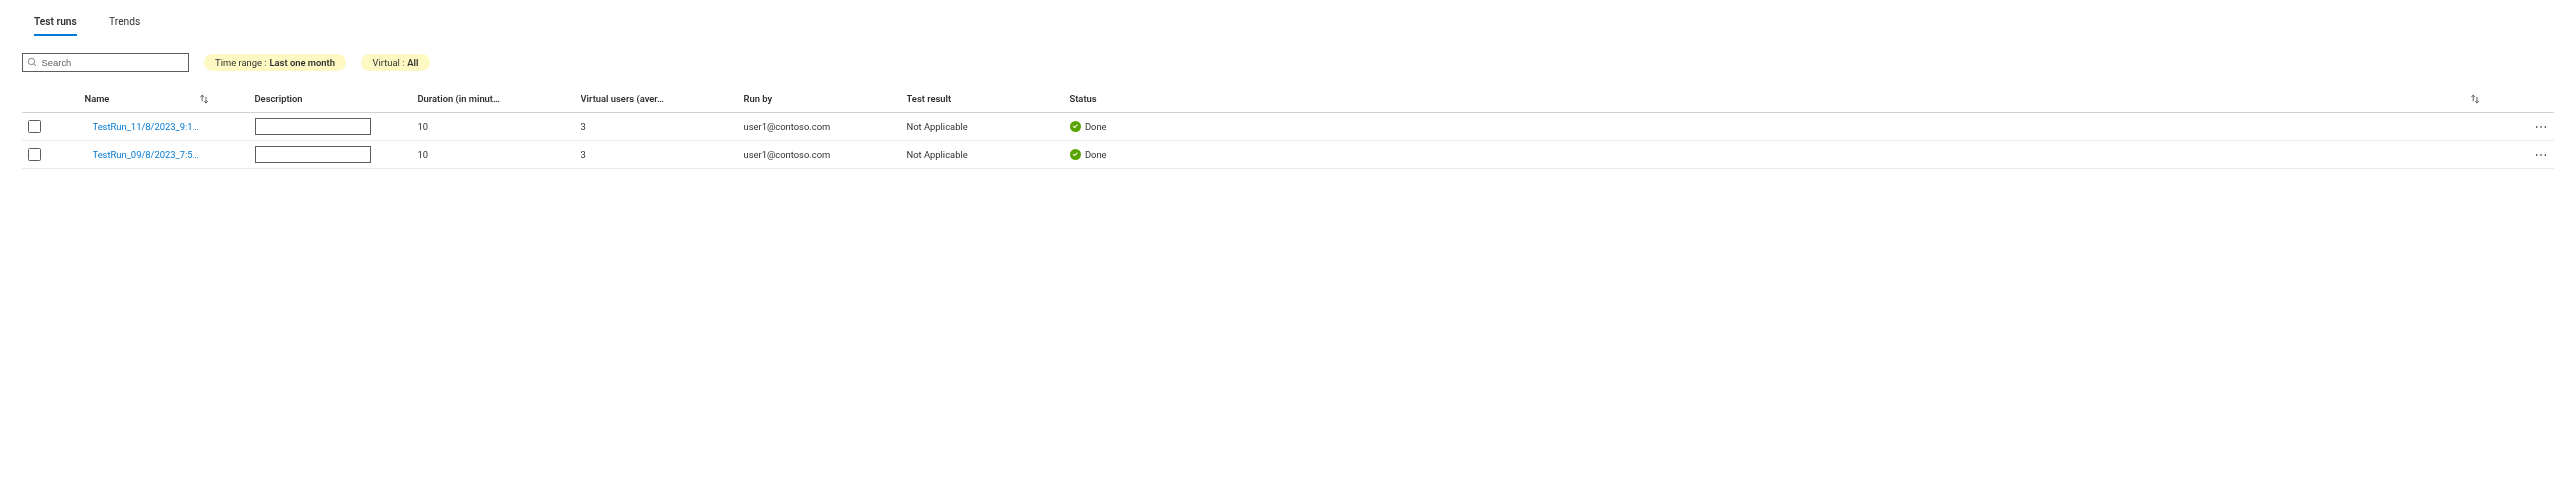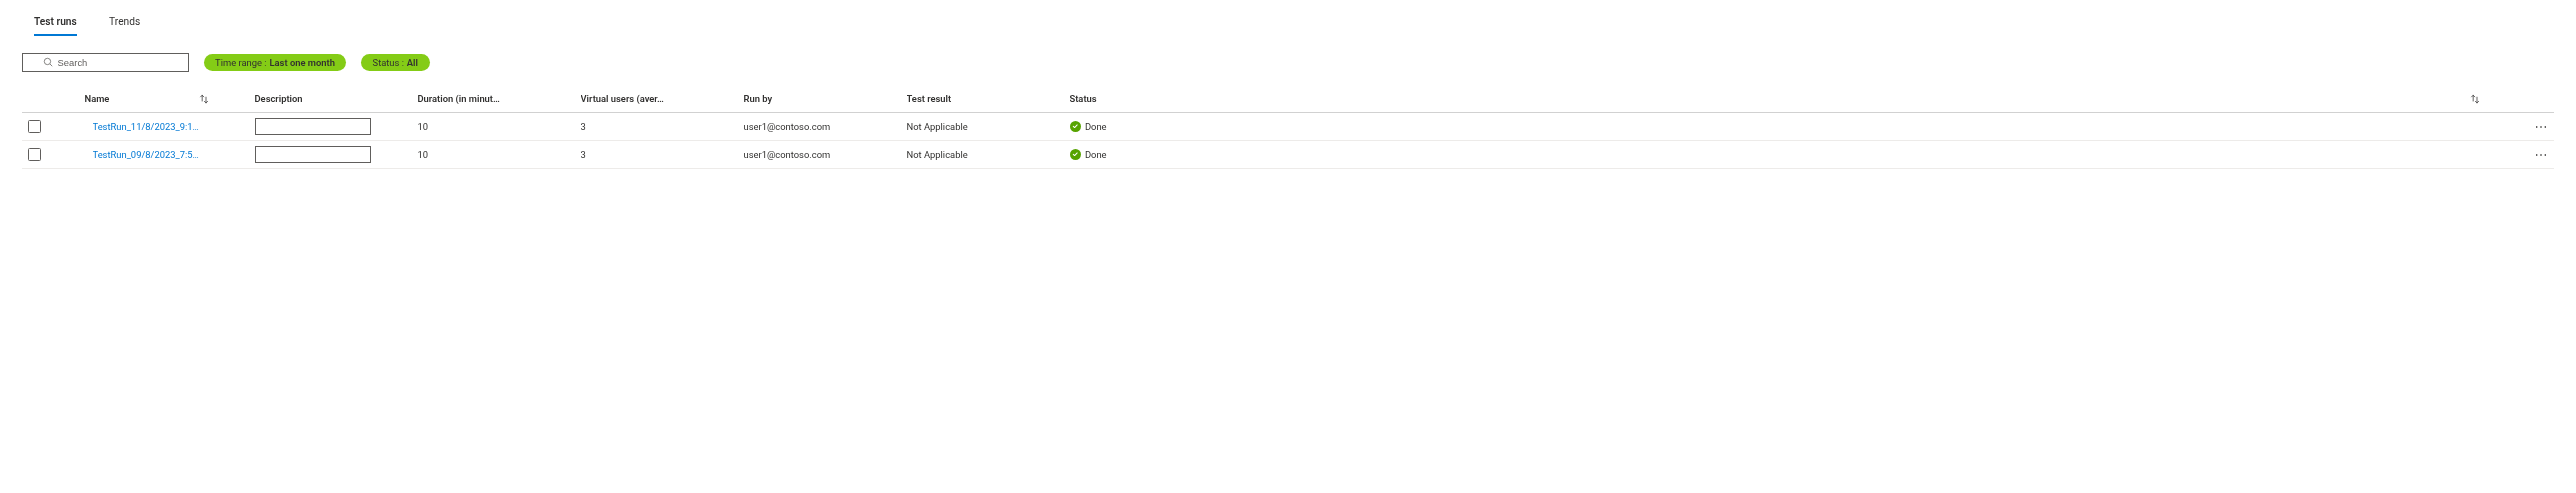--- a/index.html
+++ b/index.html
@@ -38,35 +38,35 @@
     align-items: center;
     gap: 14.5px;
     margin-bottom: 13px;
   }
   .search-wrap {
     display: flex;
     align-items: center;
     border: 0.7px solid #605e5c;
     height: 19px;
     width: 167px;
-    padding: 0 20px;
+    padding: 0 4px;
     gap: 4.4px;
   }
   .search-wrap svg { flex: 0 0 auto; }
   .search-wrap input {
     border: none;
     outline: none;
     font-size: 9.4px;
     width: 100%;
     color: #323130;
   }
   .search-wrap input::placeholder { color: #605e5c; }
 
   .pill {
-    background: #84cc16;
+    background: #fef9c3;
     border-radius: 11.6px;
     padding: 2.9px 11.6px;
     font-size: 9.4px;
     color: #323130;
     cursor: pointer;
     display: inline-flex;
     align-items: flex-start;
     gap: 2.9px;
   }
   .pill .pill-value { font-weight: 600; }
@@ -183,21 +183,21 @@
     </span>
     <input type="text" placeholder="Search" style="">
   </div>
 
   <div class="pill">
     <span>Time range :</span>
     <span class="pill-value">Last one month</span>
   </div>
 
   <div class="pill">
-    <span>Status :</span>
+    <span>Virtual :</span>
     <span class="pill-value">All</span>
   </div>
 </div>
 
 <div class="grid">
 
   <div class="grid-header">
     <div class="hcell"></div>
     <div class="hcell with-sort">
       <span>Name</span>

